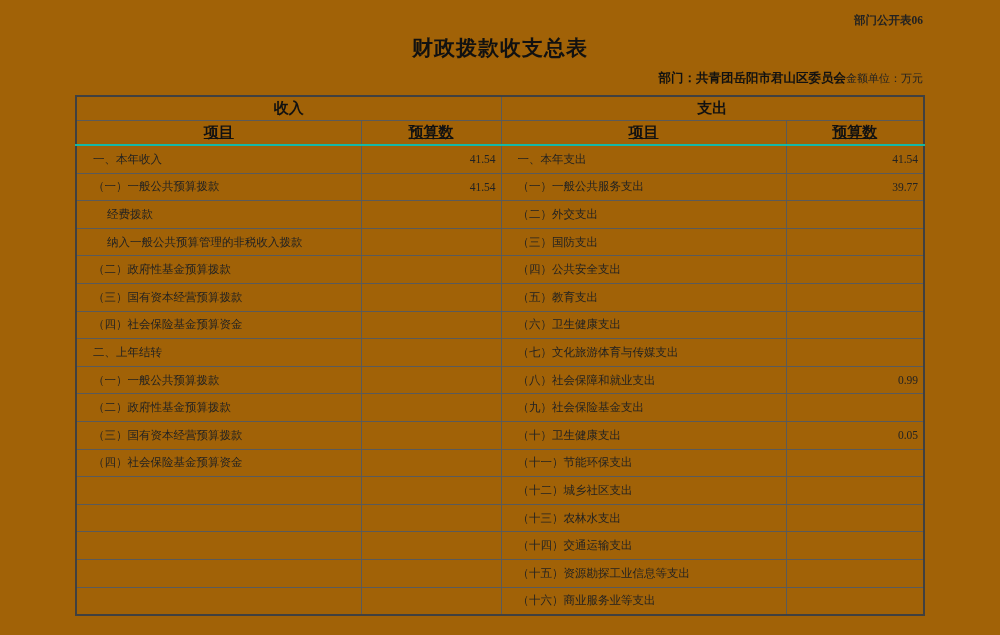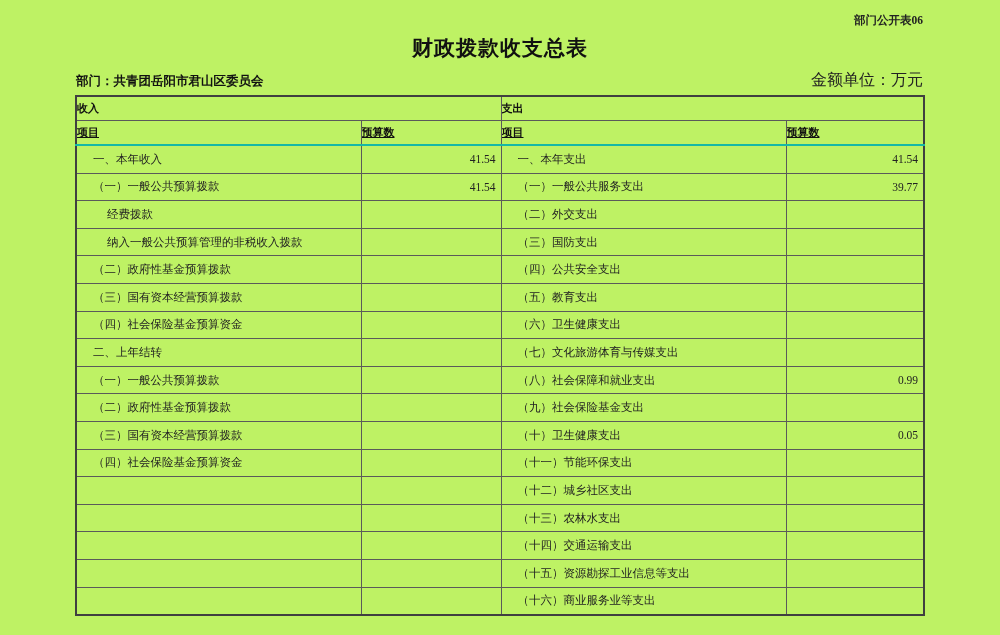--- a/index.html
+++ b/index.html
@@ -1,20 +1,20 @@
 <!DOCTYPE html>
 <html><head>
 <meta charset="utf-8">
 <style>
   html, body { margin: 0; padding: 0; background: #ffffff; }
   .page {
     position: relative;
     width: 1000px;
     height: 635px;
-    background: #bef264;
+    background: #a16207;
     font-family: "Liberation Serif", "DejaVu Serif", serif;
     color: #1a1a1a;
     overflow: hidden;
   }
   .corner-label {
     position: absolute;
     top: 13px;
     right: 77px;
     font-size: 11.5px;
     font-weight: bold;
@@ -31,47 +31,47 @@
     margin: 0;
     letter-spacing: 1px;
     color: #111;
   }
   .meta-row {
     position: absolute;
     top: 70px;
     left: 76px;
     right: 77px;
     display: flex;
-    justify-content: space-between;
+    justify-content: flex-end;
     align-items: baseline;
   }
   .dept-label { font-weight: bold; font-size: 12.5px; color: #111; }
-  .unit-label { font-size: 16px; color: #222; margin-left: 32px; }
+  .unit-label { font-size: 11px; color: #222; }
 
   table.budget-table {
     position: absolute;
     top: 95px;
     left: 75px;
     width: 848px;
     border-collapse: collapse;
     table-layout: fixed;
     border: 2px solid #404040;
   }
   .budget-table th, .budget-table td {
     border: 1px solid #5a5a5a;
     padding: 0;
     white-space: nowrap;
     overflow: hidden;
     vertical-align: middle;
   }
   .budget-table thead th {
     height: 23px;
-    font-size: 11px;
+    font-size: 15px;
     font-weight: bold;
-    text-align: left;
+    text-align: center;
     color: #111;
   }
   .budget-table thead tr.col-header-row th {
     border-bottom: 2px solid #14b8a6;
     text-decoration: underline;
   }
   .budget-table tbody td {
     height: 26.6px;
     font-size: 11.5px;
     color: #222;

